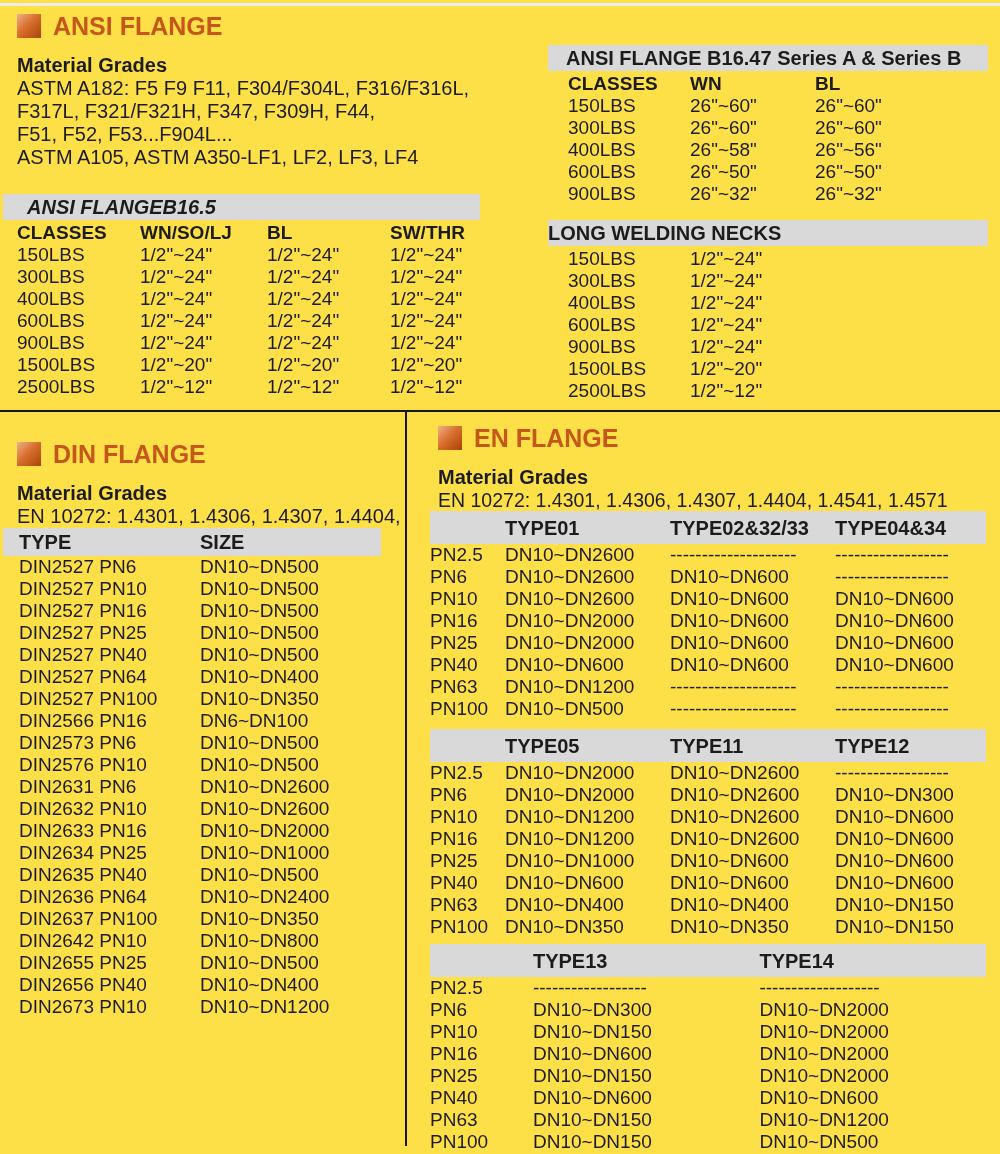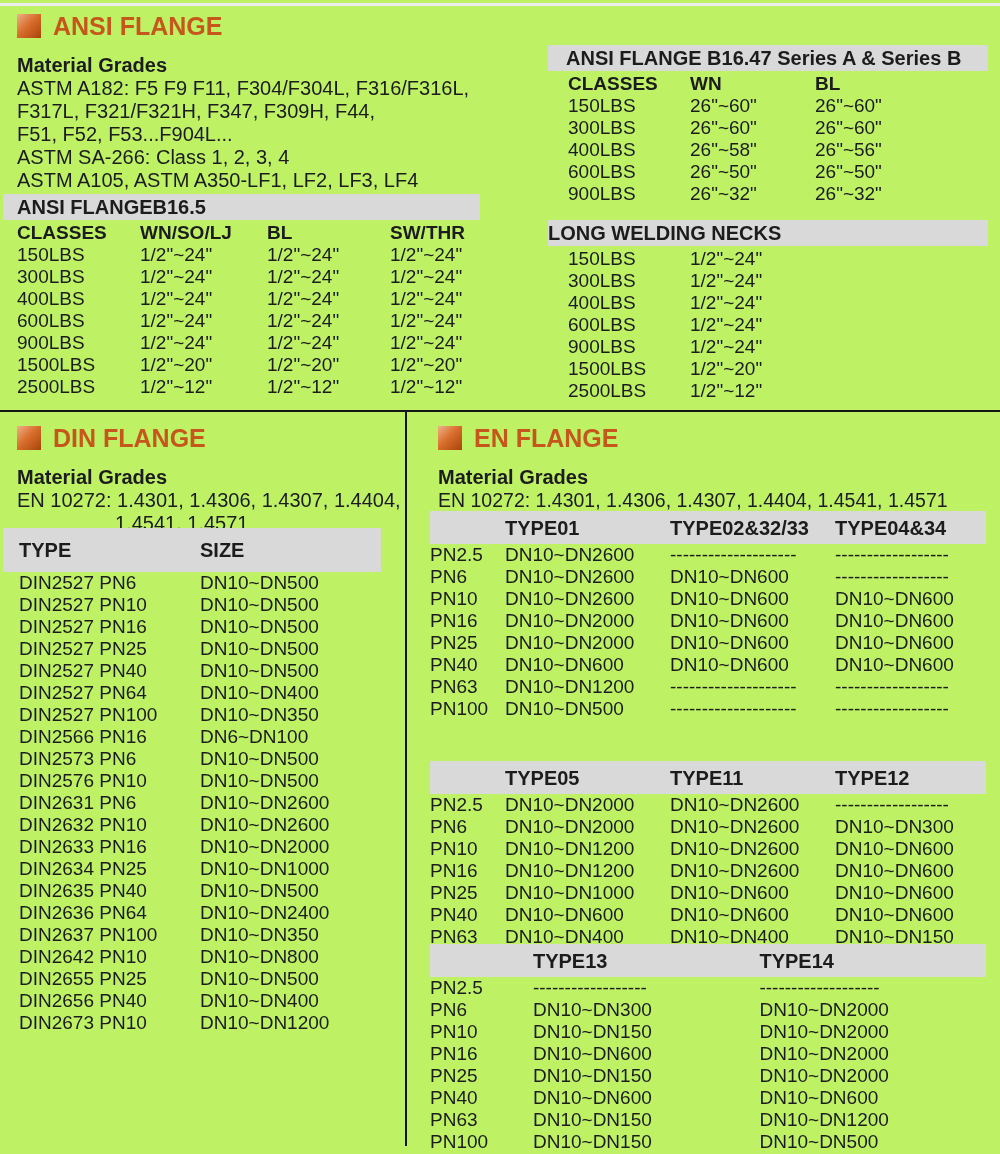--- a/index.html
+++ b/index.html
@@ -1,18 +1,18 @@
 <!DOCTYPE html>
 <html><head>
 <meta charset="utf-8">
 <style>
   * { margin:0; padding:0; box-sizing:border-box; }
   html,body { background:#fff; }
   body { font-family:"Liberation Sans","DejaVu Sans",sans-serif; color:#1c1c1c; }
-  .page { position:relative; width:1000px; height:1154px; background:#bef264; overflow:hidden; }
+  .page { position:relative; width:1000px; height:1154px; background:#fde047; overflow:hidden; }
 
   .top-rule { position:absolute; left:0; top:3px; width:1000px; height:3px; background:#ececec; }
 
   
   .sec-head { display:flex; align-items:center; gap:12px; }
   .bullet { width:24px; height:24px; flex:0 0 24px;
             background:linear-gradient(135deg,#eeb28b 0%,#d96f2e 45%,#a84308 100%); }
   .sec-head h1 { font-size:25px; font-weight:bold; color:#c5571c; line-height:28px; }
   .grades-label { font-size:20px; font-weight:bold; line-height:23px; margin-top:14px; }
   .grade-line { font-size:20px; line-height:23px; white-space:nowrap; }
@@ -34,69 +34,68 @@
 
   
   .b1647 { position:absolute; left:548px; top:45px; width:440px; }
   .b1647 .bar { padding-left:18px; }
   .b1647 table { margin:2px 0 0 20px; width:420px; }
   .t-b1647 th:nth-child(1), .t-b1647 td:nth-child(1) { width:122px; }
   .t-b1647 th:nth-child(2), .t-b1647 td:nth-child(2) { width:125px; }
 
   
   .b165 { position:absolute; left:3px; top:194px; width:477px; }
-  .b165 .bar { padding-left:14px; }
+  .b165 .bar { padding-left:24px;font-style:italic; }
   .b165 table { margin:2px 0 0 14px; width:463px; }
   .t-b165 th:nth-child(1), .t-b165 td:nth-child(1) { width:123px; }
   .t-b165 th:nth-child(2), .t-b165 td:nth-child(2) { width:127px; }
   .t-b165 th:nth-child(3), .t-b165 td:nth-child(3) { width:123px; }
 
   
   .lwn { position:absolute; left:548px; top:220px; width:440px; }
   .lwn .bar { }
   .lwn table { margin:2px 0 0 20px; width:420px; }
   .t-lwn th:nth-child(1), .t-lwn td:nth-child(1) { width:122px; }
 
   
   .divider-h { position:absolute; left:0; top:410px; width:1000px; height:2px; background:#161616; }
   .divider-v { position:absolute; left:405px; top:412px; width:2px; height:734px; background:#161616; }
 
   
-  .din-head { position:absolute; left:17px; top:424px; }
+  .din-head { position:absolute; left:17px; top:440px; }
   .din-table { position:absolute; left:3px; top:528px; width:378px; }
-  .din-table thead tr { height:44px; }
+  .din-table thead tr { height:28px; }
   .t-din th:nth-child(1), .t-din td:nth-child(1) { width:197px; padding-left:16px; }
 
   
   .en-head { position:absolute; left:438px; top:424px; }
   .en-head .grade-line { font-size:19.5px; }
   .en-t { width:556px; position:absolute; left:430px; }
   .en-t1 { top:511px; }
-  .en-t2 { top:729px;margin-top:32px; }
+  .en-t2 { top:729px; }
   .en-t3 { top:944px; }
   .t-en th:nth-child(1), .t-en td:nth-child(1) { width:75px; }
   .t-en th:nth-child(2), .t-en td:nth-child(2) { width:165px; }
   .t-en th:nth-child(3), .t-en td:nth-child(3) { width:165px; }
 </style>
 </head>
 <body>
 
 <div class="page">
   <div class="top-rule"></div>
 
   <section class="ansi">
     <div class="sec-head">
       <span class="bullet"></span>
       <h1>ANSI FLANGE</h1>
     </div>
     <div class="grades-label">Material Grades</div>
     <div class="grade-line">ASTM A182: F5 F9 F11, F304/F304L, F316/F316L,</div>
     <div class="grade-line indent-ansi">F317L, F321/F321H, F347, F309H, F44,</div>
     <div class="grade-line indent-ansi">F51, F52, F53...F904L...</div>
-    <div class="grade-line">ASTM SA-266: Class 1, 2, 3, 4</div>
     <div class="grade-line">ASTM A105, ASTM A350-LF1, LF2, LF3, LF4</div>
   </section>
 
   <section class="b1647">
     <div class="bar">
       <span>ANSI FLANGE B16.47 Series A &amp; Series B</span>
     </div>
     <table class="t-b1647">
       <thead>
           <tr>

